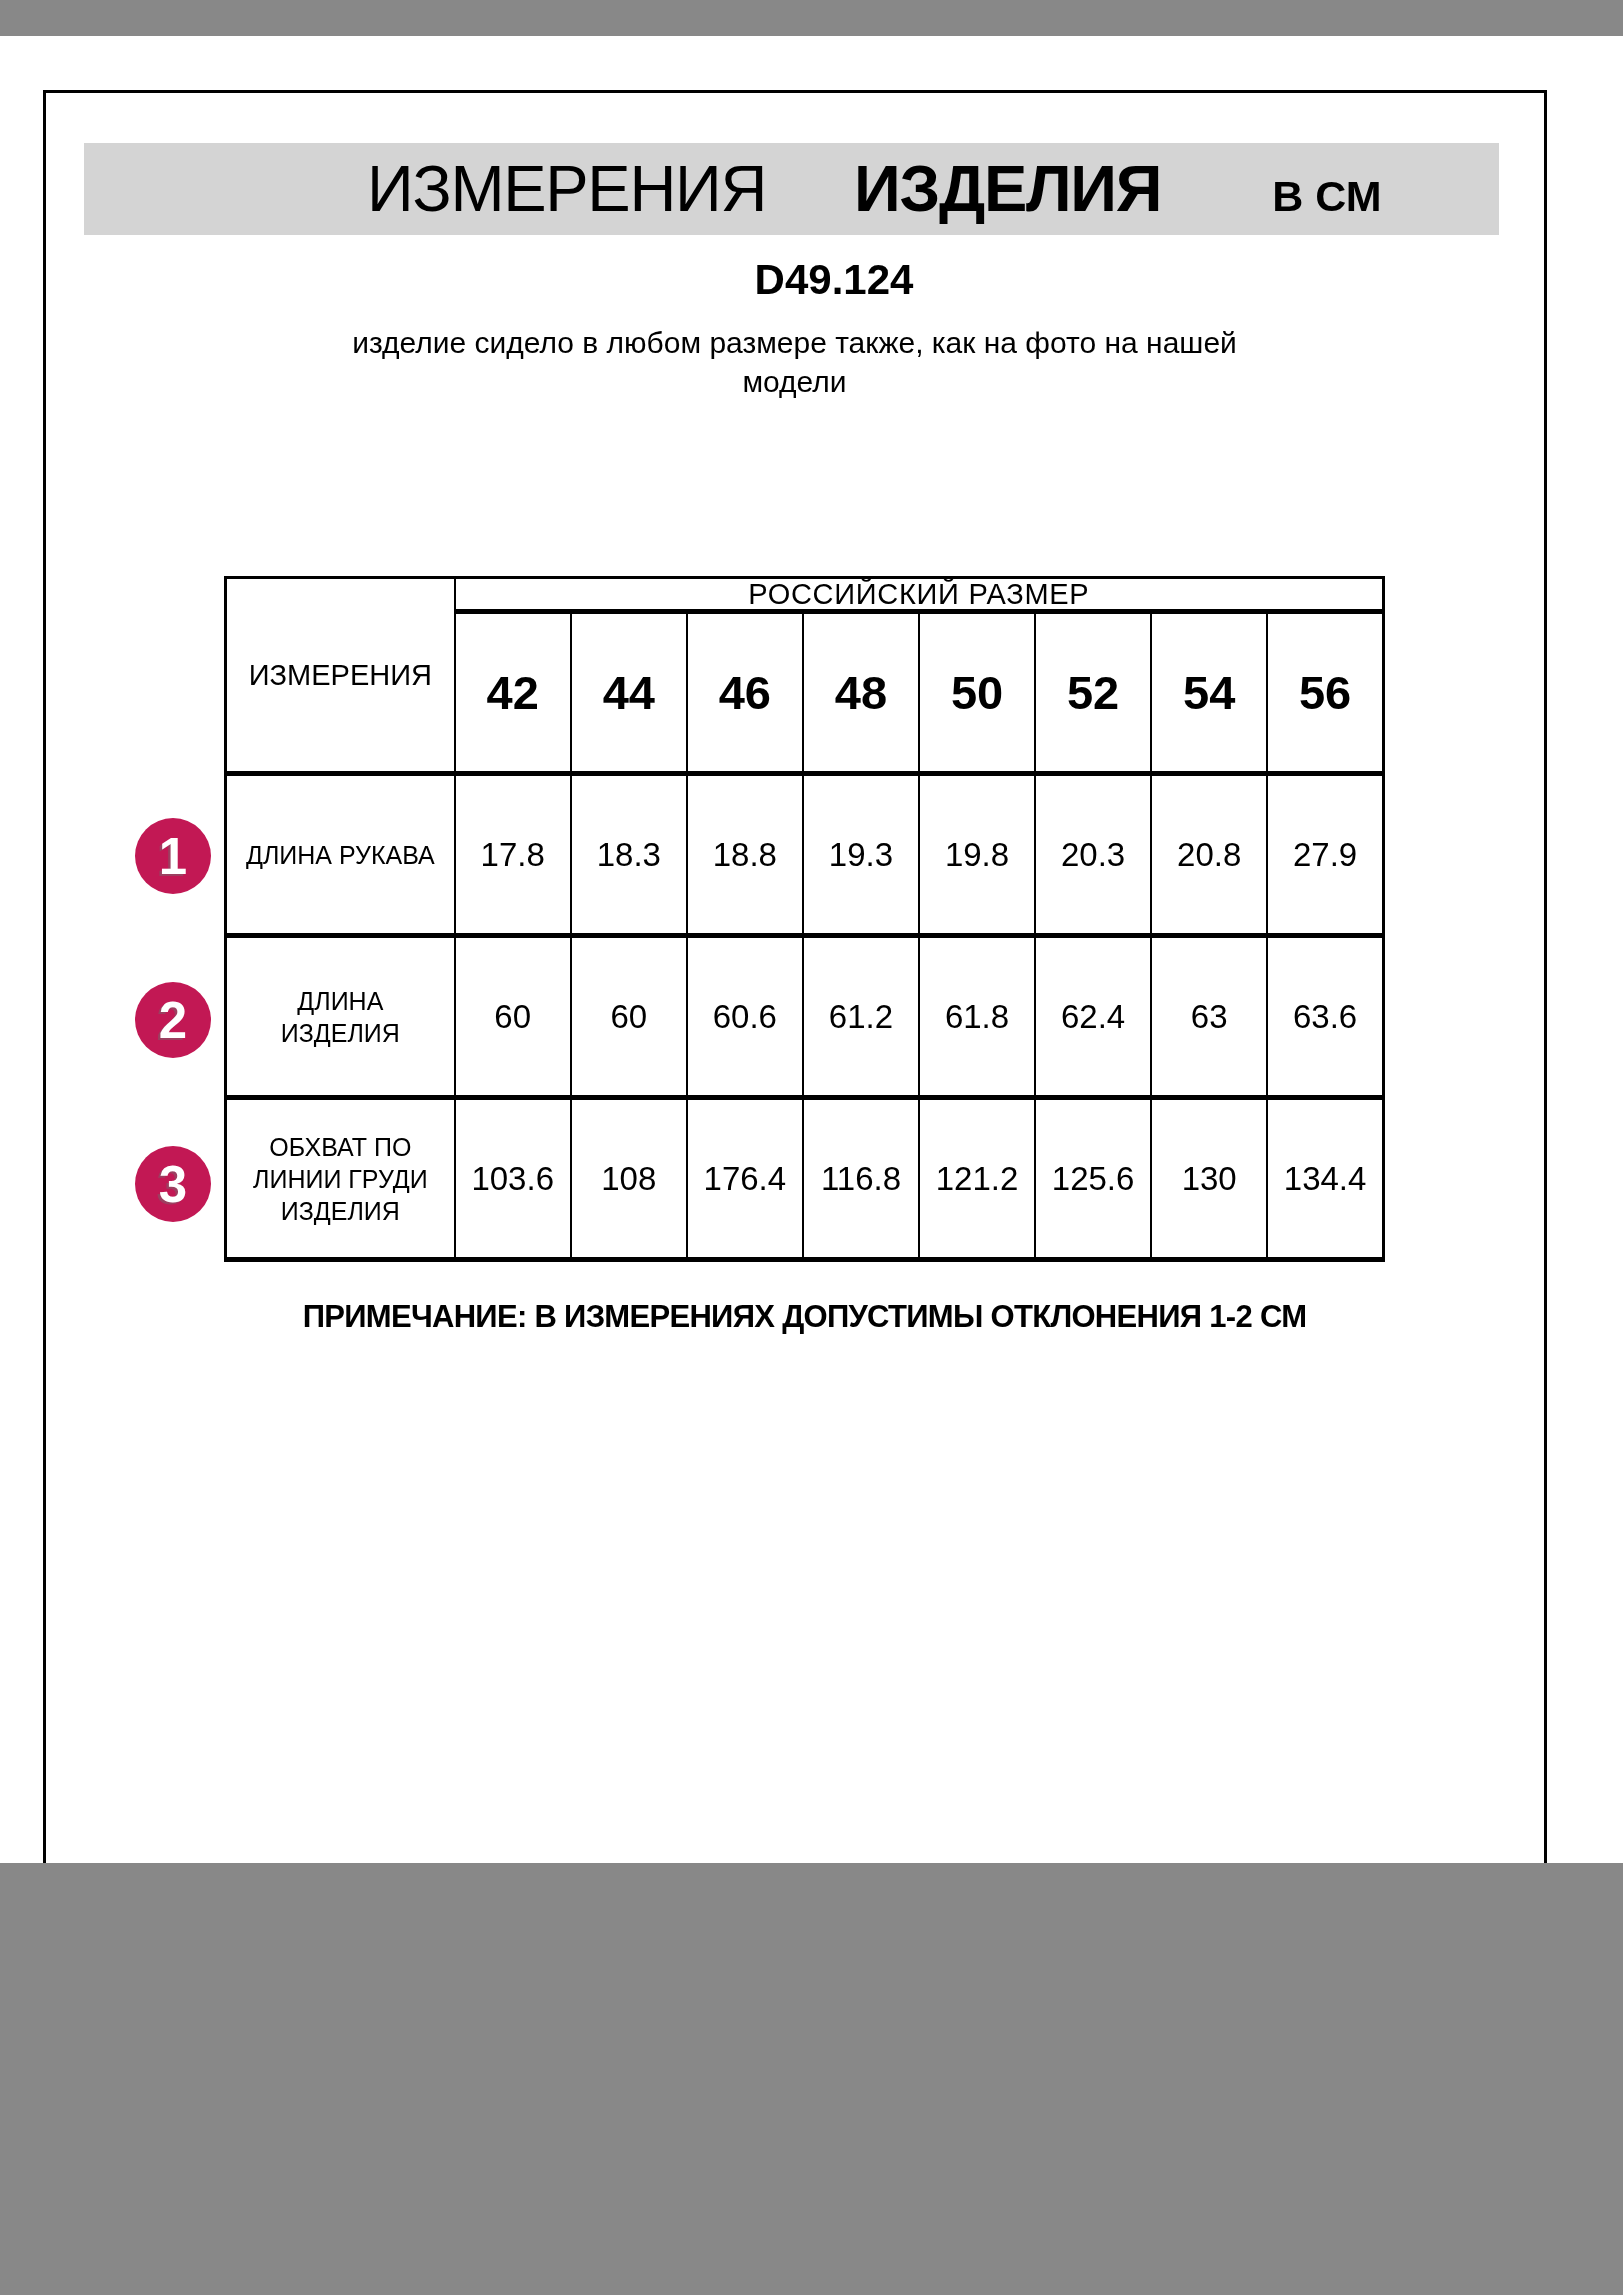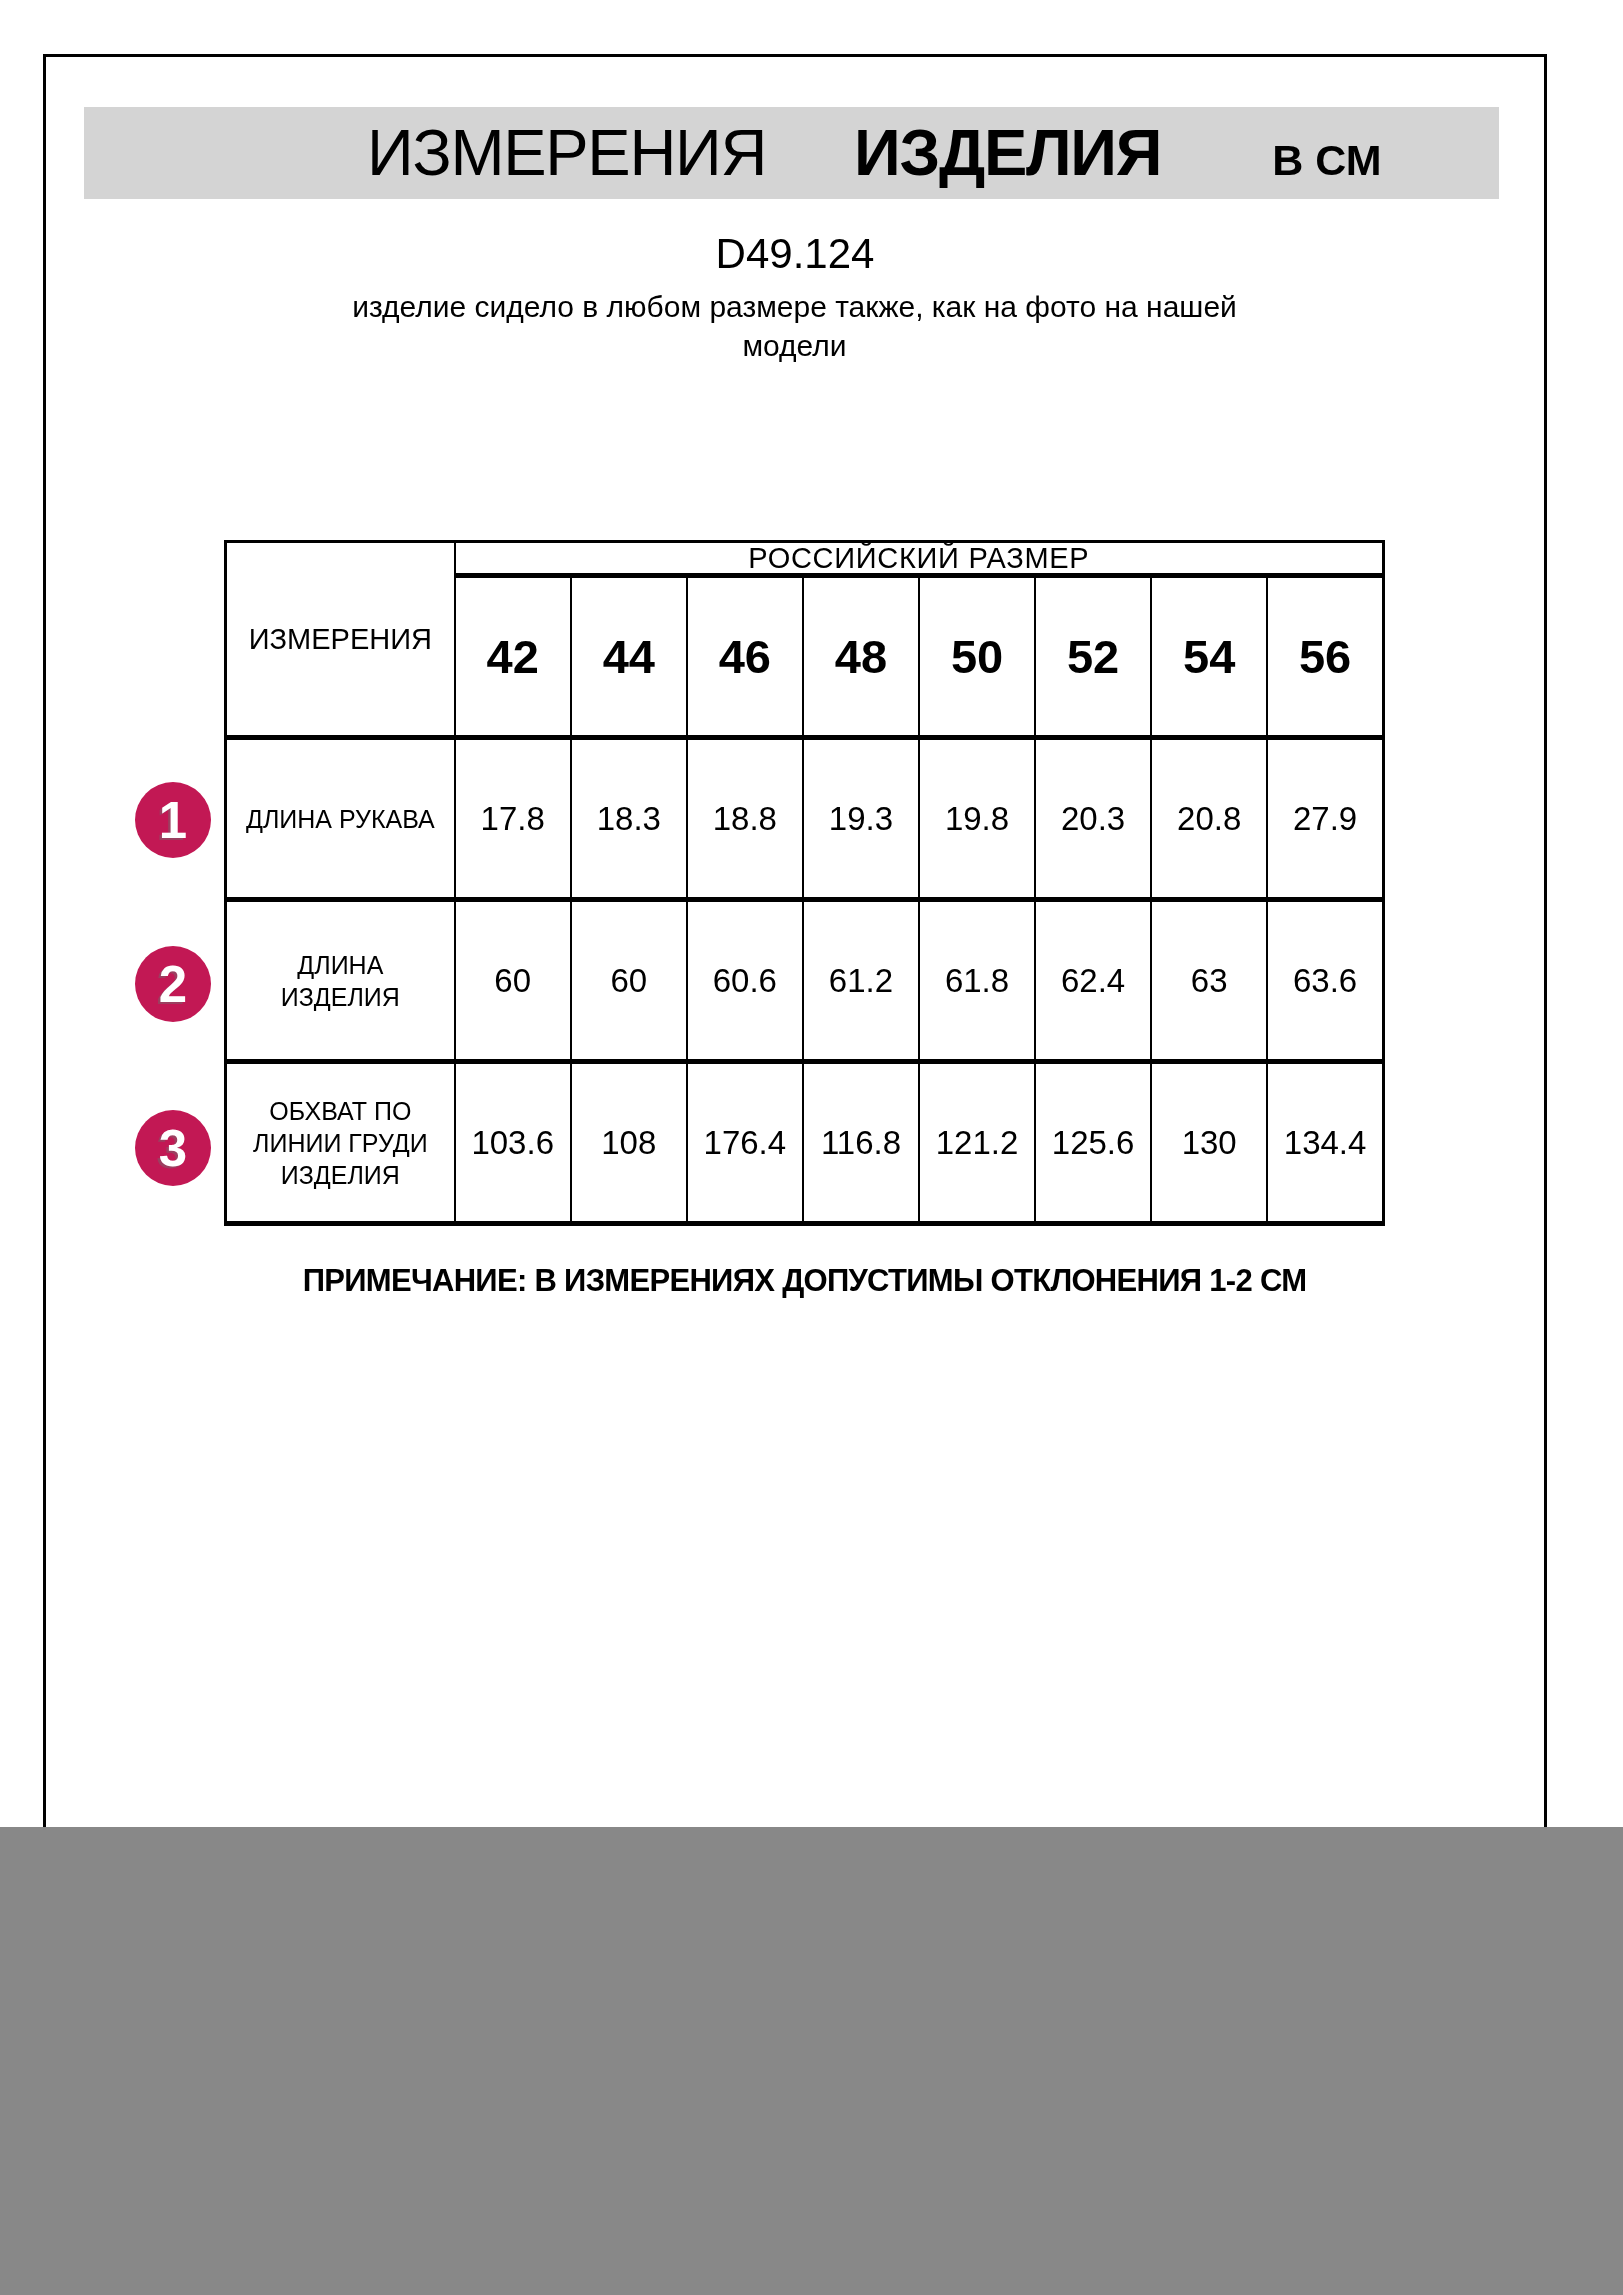--- a/index.html
+++ b/index.html
@@ -1,34 +1,34 @@
 <!DOCTYPE html>
 <html style="font-size:10.5px"><head>
 <meta charset="utf-8">
 <style>
   html,body { margin:0; padding:0; background:#888; }
   .page {
     position:relative; width:1623px; height:1827px; background:#ffffff;
-    font-family:"Liberation Sans", sans-serif; color:#000; overflow:hidden;
+    font-family:"Liberation Sans", sans-serif; color:#000; overflow:hidden;margin-top:36px;
   }
   .frame {
     position:absolute; left:43px; top:54px; width:1504px; height:2166px;
     border:3.3px solid #000; box-sizing:border-box; pointer-events:none;
   }
   .title-bar {
     position:absolute; left:84px; top:107px; width:1415px; height:92px;
     background:#d4d4d4; display:flex; align-items:baseline;
     padding-left:283px; box-sizing:border-box; white-space:nowrap;
   }
   .title-bar .t1 { font-size:65px; line-height:92px; font-weight:400; letter-spacing:-1.3px; }
   .title-bar .t2 { font-size:65px; line-height:92px; font-weight:700; margin-left:88px; letter-spacing:-1.3px; }
   .title-bar .t3 { font-size:43px;  font-weight:700; margin-left:111px;text-align:center; }
   .model {
-    position:absolute; left:43px; top:230px; width:1504px;
-    text-align:center; font-size:42px; line-height:48px; font-weight:400;
+    position:absolute; left:43px; top:220px; width:1504px;
+    text-align:center; font-size:42px; line-height:48px; font-weight:700;padding-left:39px;
   }
   .desc {
     position:absolute; left:209px; top:287px; width:1171px;
     text-align:center; font-size:30px; line-height:39px;
   }
   .size-table {
     position:absolute; left:224px; top:540px; width:1161px;
     border-collapse:collapse; table-layout:fixed;
     border:3.3px solid #000;
   }

